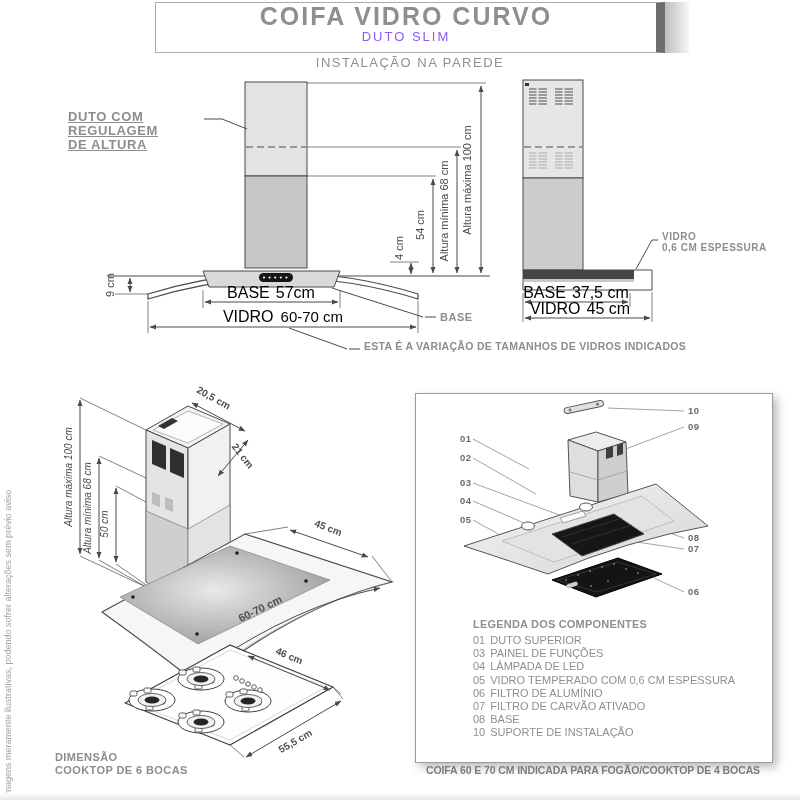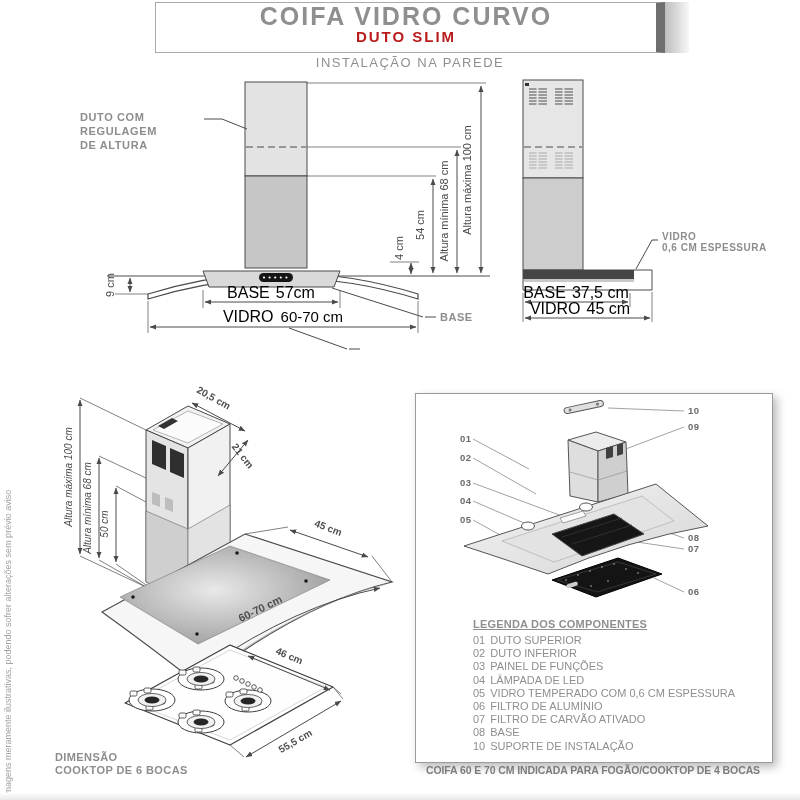--- a/index.html
+++ b/index.html
@@ -6,42 +6,42 @@
   .page{position:relative;width:800px;height:800px;background:#fff;overflow:hidden;
         font-family:"Liberation Sans", sans-serif;}
   .page::after{content:"";position:absolute;left:0;bottom:0;width:800px;height:7px;
         background:linear-gradient(to bottom,#fff,#e7e7e7);pointer-events:none;}
 
   
   .title-box{position:absolute;left:155px;top:2px;width:500px;height:49px;
         background:#fff;border:1px solid #ababab;border-right:9px solid #6e6e6e;
         display:flex;flex-direction:column;align-items:center;justify-content:flex-start;}
   .title-box .t1{font-size:25px;font-weight:bold;color:#8f8f8f;letter-spacing:2px;line-height:26px;}
-  .title-box .t2{font-size:15px;font-weight:bold;color:#b91c1c;letter-spacing:2px;line-height:16px;}
+  .title-box .t2{font-size:13px;font-weight:normal;color:#8b5cf6;letter-spacing:2px;line-height:16px;}
   .title-shadow{position:absolute;left:665px;top:2px;width:24px;height:51px;
         background:linear-gradient(to right,#bdbdbd,#f7f7f7);}
   .section-heading{position:absolute;left:155px;top:55px;width:510px;text-align:center;
         font-size:13px;font-weight:normal;color:#8f8f8f;letter-spacing:1.5px;}
 
   .side-note{position:absolute;left:3px;top:452px;height:345px;
         writing-mode:vertical-rl;transform:rotate(180deg);
         font-size:9px;color:#a3a3a3;white-space:nowrap;}
 
-  .duct-label{position:absolute;left:80px;top:110px;font-size:11px;font-weight:bold;
-        color:#8d8d8d;letter-spacing:.6px;line-height:14px;}
+  .duct-label{position:absolute;left:68px;top:110px;font-size:13px;font-weight:bold;
+        color:#8d8d8d;letter-spacing:.6px;line-height:14px;text-decoration:underline;}
   .note-text{position:absolute;left:364px;top:340px;font-size:10.5px;font-weight:bold;
         color:#8d8d8d;letter-spacing:.3px;line-height:13px;}
 
   .dim-caption{position:absolute;left:55px;top:751px;font-size:11px;font-weight:bold;
         color:#8d8d8d;line-height:13px;letter-spacing:.4px;}
 
   .exploded-box{position:absolute;left:415px;top:393px;width:356px;height:368px;
         background:#fff;border:1px solid #9b9b9b;box-shadow:4px 4px 9px rgba(0,0,0,.28);}
   .legend{position:absolute;left:57px;top:224px;width:292px;}
-  .legend .lg-title{font-size:11px;font-weight:bold;color:#8f8f8f;text-decoration:underline;
+  .legend .lg-title{font-size:11px;font-weight:bold;color:#8f8f8f;
         letter-spacing:.2px;margin-bottom:4px;}
   .legend .lg-row{font-size:11px;font-weight:normal;color:#8f8f8f;line-height:13.2px;white-space:nowrap;}
   .legend .lg-row .num{margin-right:5px;}
   .exploded-footer{position:absolute;left:405px;top:764px;width:376px;text-align:center;
         font-size:10.5px;font-weight:bold;color:#7b7b7b;letter-spacing:-0.1px;}
 
   svg{position:absolute;overflow:visible;}
   .ln{stroke:#4a4a4a;stroke-width:1;fill:none;}
   .thin{stroke:#4a4a4a;stroke-width:.7;fill:none;}
   .lead{stroke:#8a8a8a;stroke-width:.8;fill:none;}
@@ -66,20 +66,21 @@
   <div class="section-heading">INSTALAÇÃO NA PAREDE</div>
 
   <div class="side-note">Imagens meramente ilustrativas, podendo sofrer alterações sem prévio aviso</div>
 
   <div class="duct-label">
     <div>DUTO COM</div>
     <div>REGULAGEM</div>
     <div>DE ALTURA</div>
   </div>
   <div class="note-text">
+    <div>ESTA É A VARIAÇÃO DE TAMANHOS DE VIDROS INDICADOS</div>
   </div>
 
   <svg style="left:40px;top:75px;" width="460" height="310" viewBox="40 75 460 310">
     <defs>
       <marker id="ar" viewBox="0 0 8 8" refX="7.2" refY="4" markerWidth="7" markerHeight="7" orient="auto-start-reverse">
         <path d="M0,1 L7.6,4 L0,7 Z" fill="#4a4a4a"></path>
       </marker>
       <radialGradient id="isoGrad" cx="45%" cy="45%" r="70%">
         <stop offset="0%" stop-color="#e9e9e9"></stop>
         <stop offset="100%" stop-color="#929292"></stop>
@@ -321,21 +322,20 @@
       <text class="co-num" x="272" y="20">10</text>
       <text class="co-num" x="272" y="36">09</text>
       <text class="co-num" x="272" y="147">08</text>
       <text class="co-num" x="272" y="158">07</text>
       <text class="co-num" x="272" y="201">06</text>
     </svg>
 
     <div class="legend">
       <div class="lg-title">LEGENDA DOS COMPONENTES</div>
       <div class="lg-row"><span class="num">01</span><span>DUTO SUPERIOR</span></div>
-      <div class="lg-row"><span class="num">02</span><span>DUTO INFERIOR</span></div>
       <div class="lg-row"><span class="num">03</span><span>PAINEL DE FUNÇÕES</span></div>
       <div class="lg-row"><span class="num">04</span><span>LÂMPADA DE LED</span></div>
       <div class="lg-row"><span class="num">05</span><span>VIDRO TEMPERADO COM 0,6 CM ESPESSURA</span></div>
       <div class="lg-row"><span class="num">06</span><span>FILTRO DE ALUMÍNIO</span></div>
       <div class="lg-row"><span class="num">07</span><span>FILTRO DE CARVÃO ATIVADO</span></div>
       <div class="lg-row"><span class="num">08</span><span>BASE</span></div>
       <div class="lg-row"><span class="num">10</span><span>SUPORTE DE INSTALAÇÃO</span></div>
     </div>
   </div>
 

